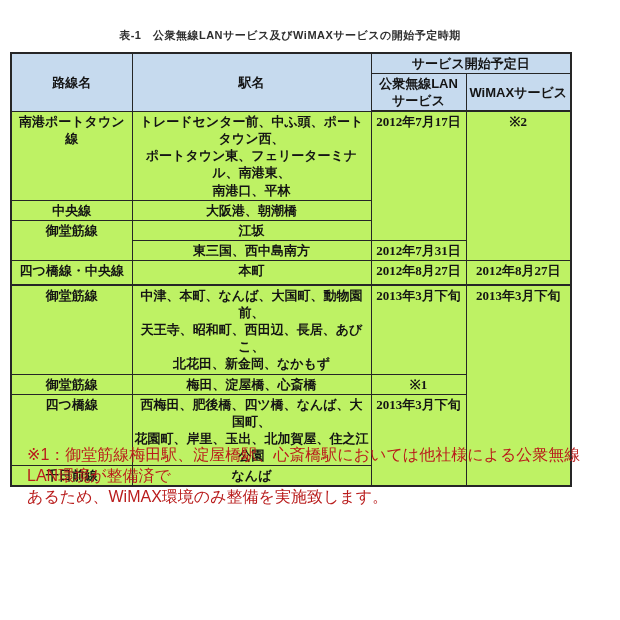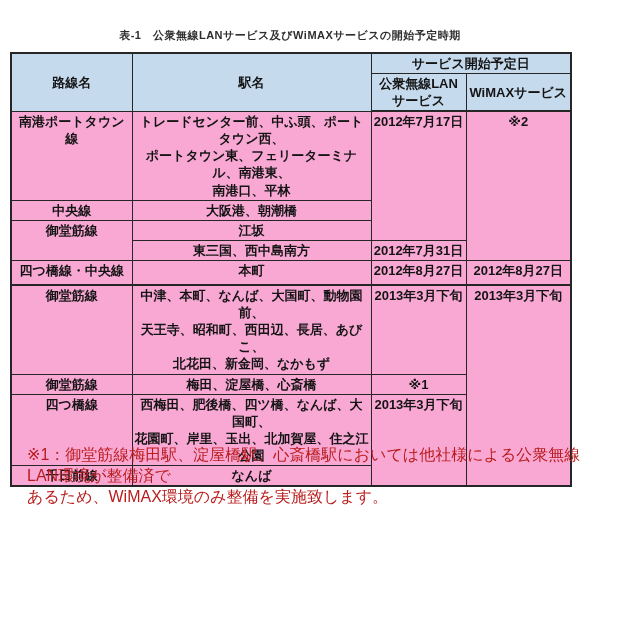--- a/index.html
+++ b/index.html
@@ -26,21 +26,21 @@
   }
   .schedule th, .schedule td {
     border: 1px solid #262626;
     padding: 1px 2px;
     font-size: 13px; line-height: 1.32; font-weight: 600;
     color: #141414; text-align: center;
     white-space: pre-line; overflow: hidden;
   }
   .schedule thead th { background: #c6daee; vertical-align: middle; }
   .schedule thead tr.hr2 th { border-bottom: 2px solid #262626; }
-  .schedule tbody td { vertical-align: top; background: #f9a8d4; }
+  .schedule tbody td { vertical-align: top; background: #bef264; font-family: Liberation Serif, serif; }
   tr.hr1 { height: 14px; }
   tr.hr2 { height: 28px; }
   tr.r1 { height: 75px; }
   tr.r2 { height: 15px; }
   tr.r3 { height: 15px; }
   tr.r4 { height: 16px; }
   tr.r5 { height: 24px; margin-top: 36px; }
   tr.r5 td { border-bottom: 2px solid #262626; }
   tr.r6 { height: 74px; }
   tr.r7 { height: 17px; }

